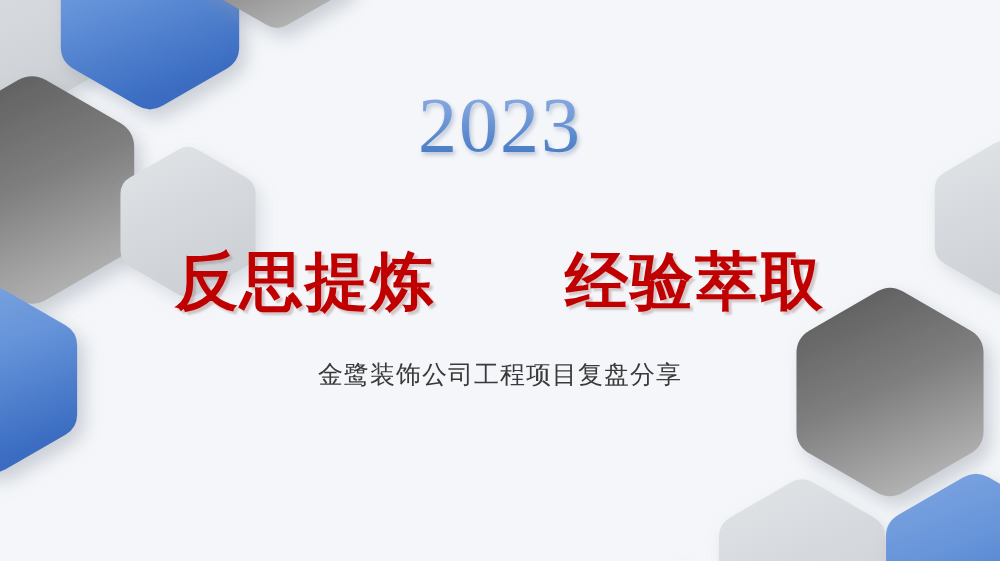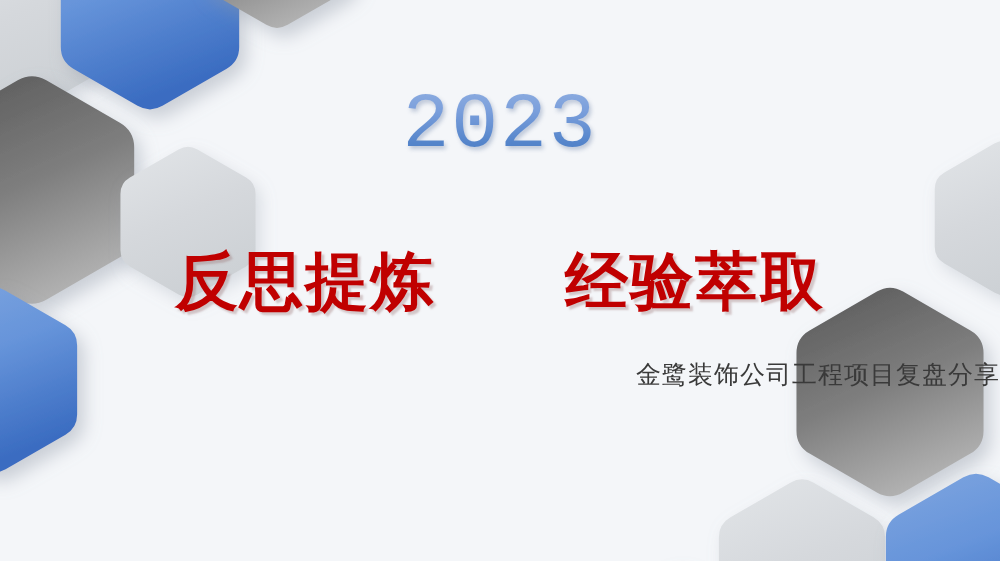--- a/index.html
+++ b/index.html
@@ -31,21 +31,21 @@
     inset: 0;
     z-index: 5;
   }
 
   .year {
     position: absolute;
     top: 86px;
     left: 0;
     width: 1000px;
     text-align: center;
-    font-family: Liberation Mono, monospace;
+    font-family: Liberation Serif, serif;
     font-size: 78px;
     line-height: 1;
     letter-spacing: 2px;
     font-weight: 400;
     background: linear-gradient(180deg, #8FAEE0 0%, #7CA0DC 30%, #5585CB 72%, #4577BF 100%);
     -webkit-background-clip: text;
     background-clip: text;
     color: transparent;
     -webkit-text-fill-color: transparent;
     filter: drop-shadow(2px 3px 2px rgba(120,140,175,0.45));
@@ -65,21 +65,21 @@
     text-shadow: 3px 3px 2px rgba(150,110,110,0.35);
     white-space: pre;
     margin-top: 20px;
   }
 
   .subtitle {
     position: absolute;
     top: 358px;
     left: 0;
     width: 1000px;
-    text-align: right;
+    text-align: center;
     font-size: 25px;
     line-height: 1.3;
     font-weight: 400;
     color: #3A3A3A;
     letter-spacing: 1px;
   }
 </style>
 </head>
 <body>
 

